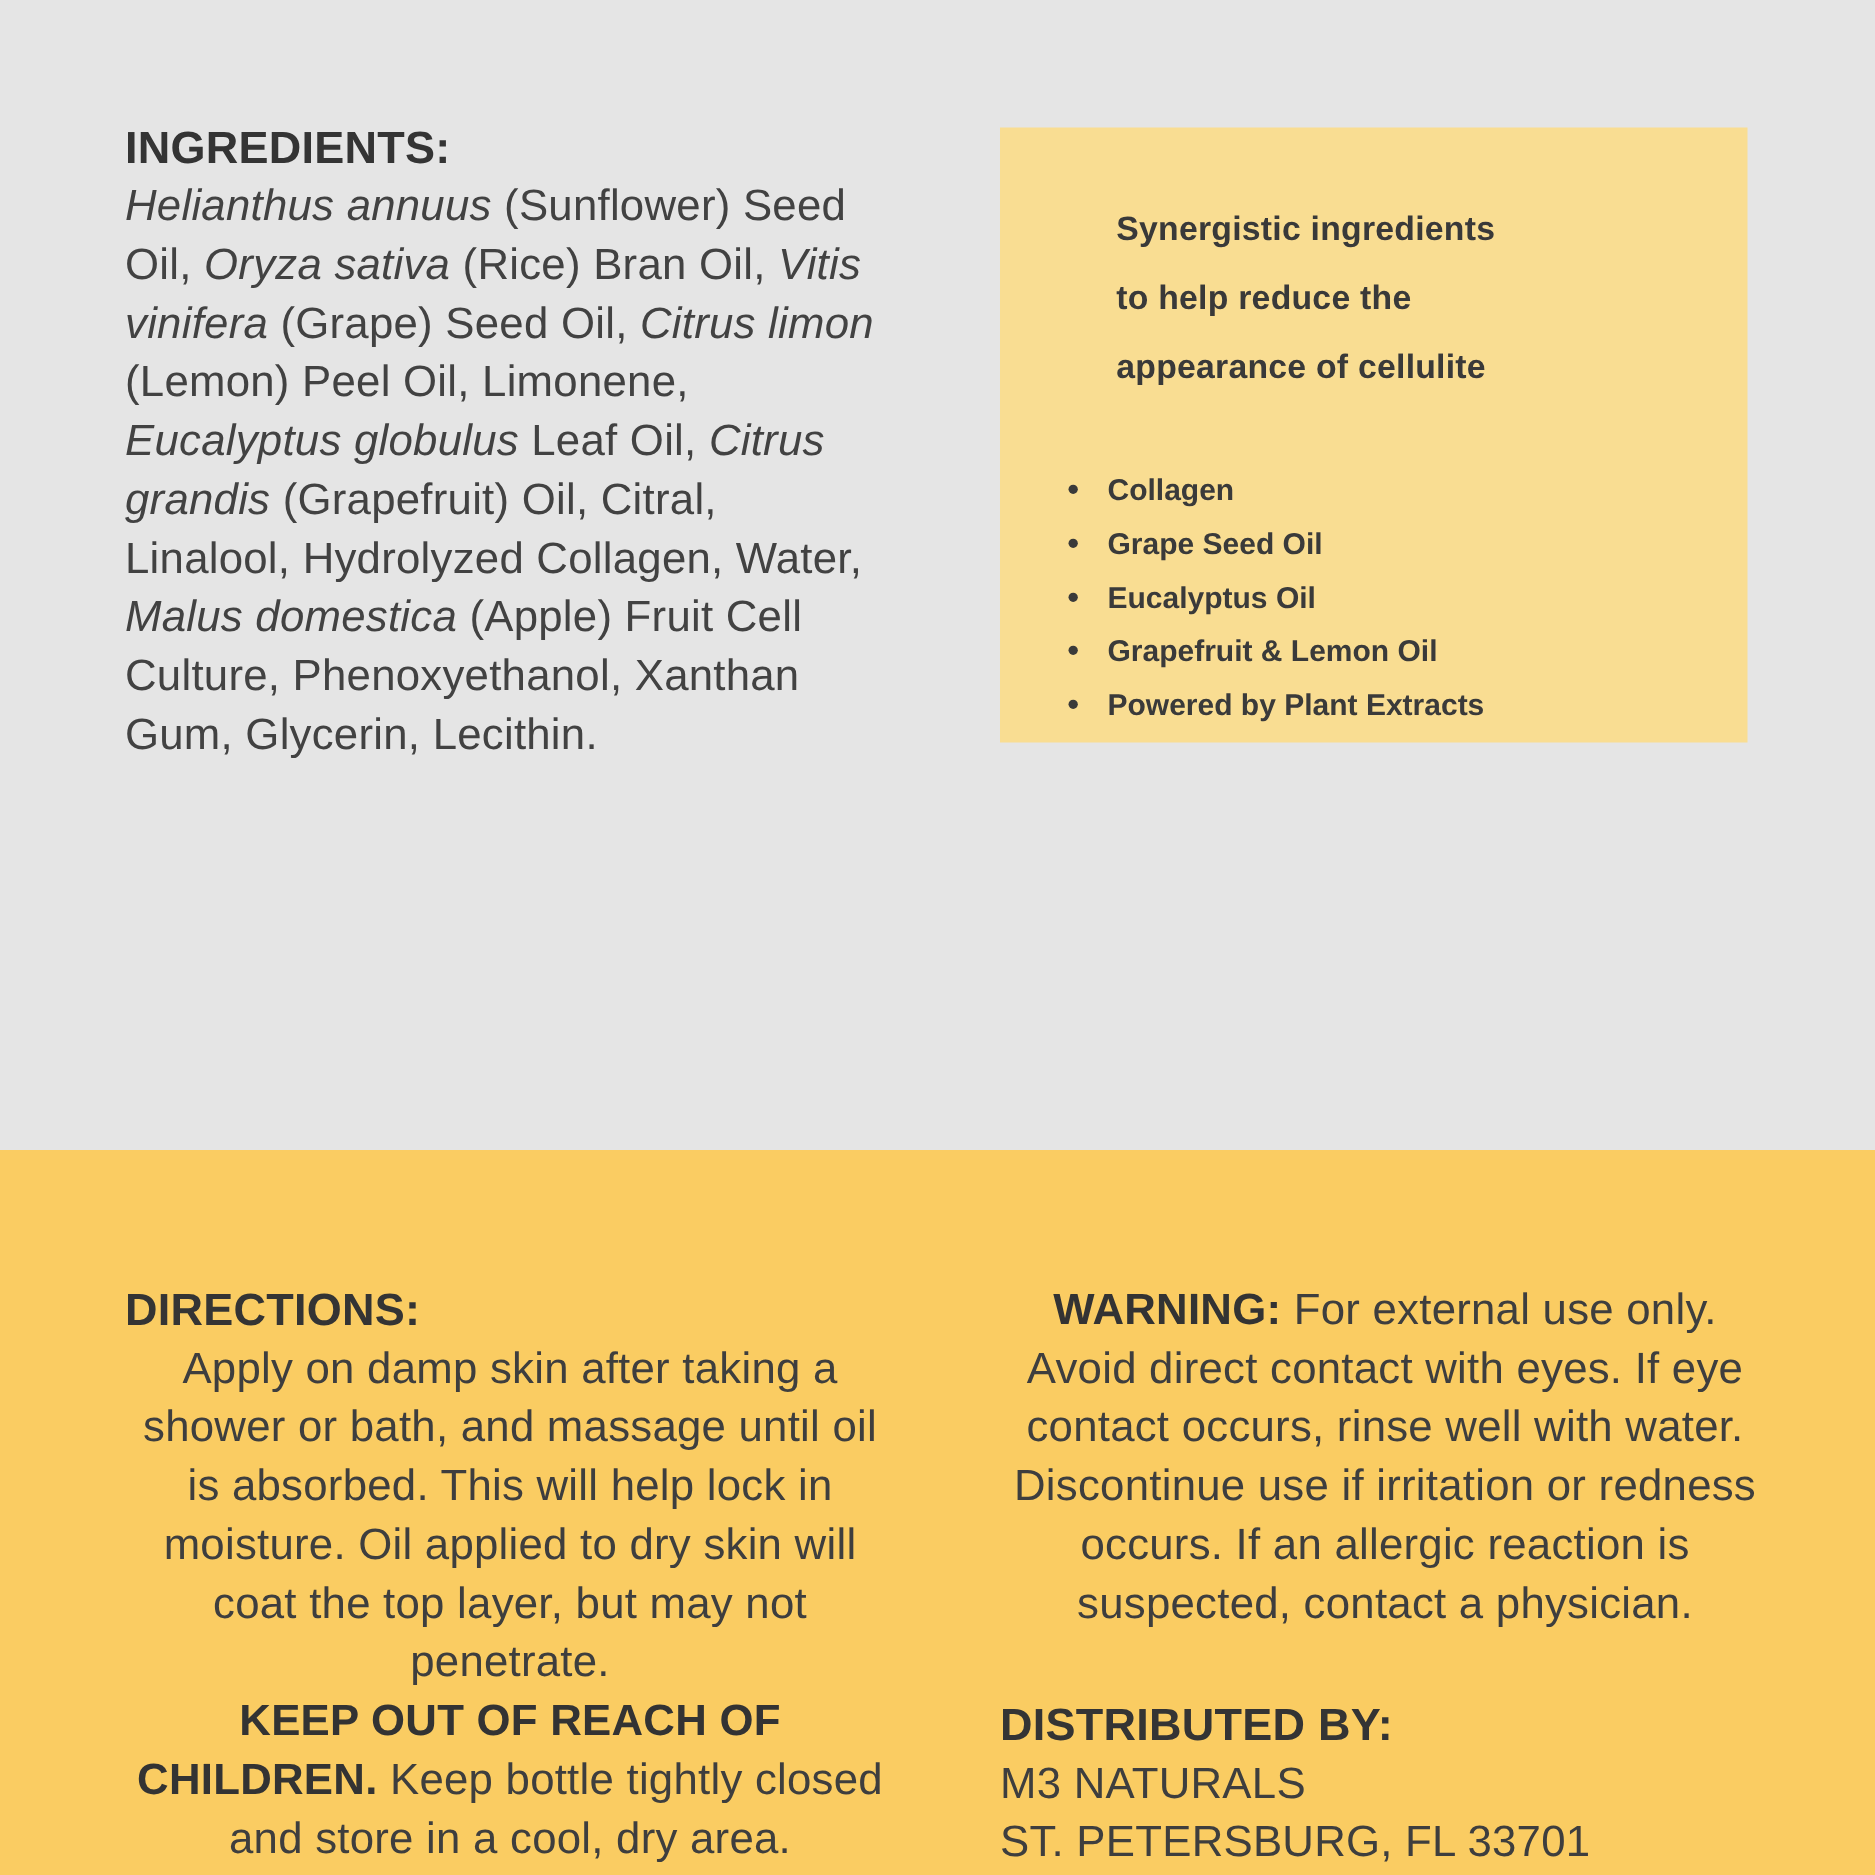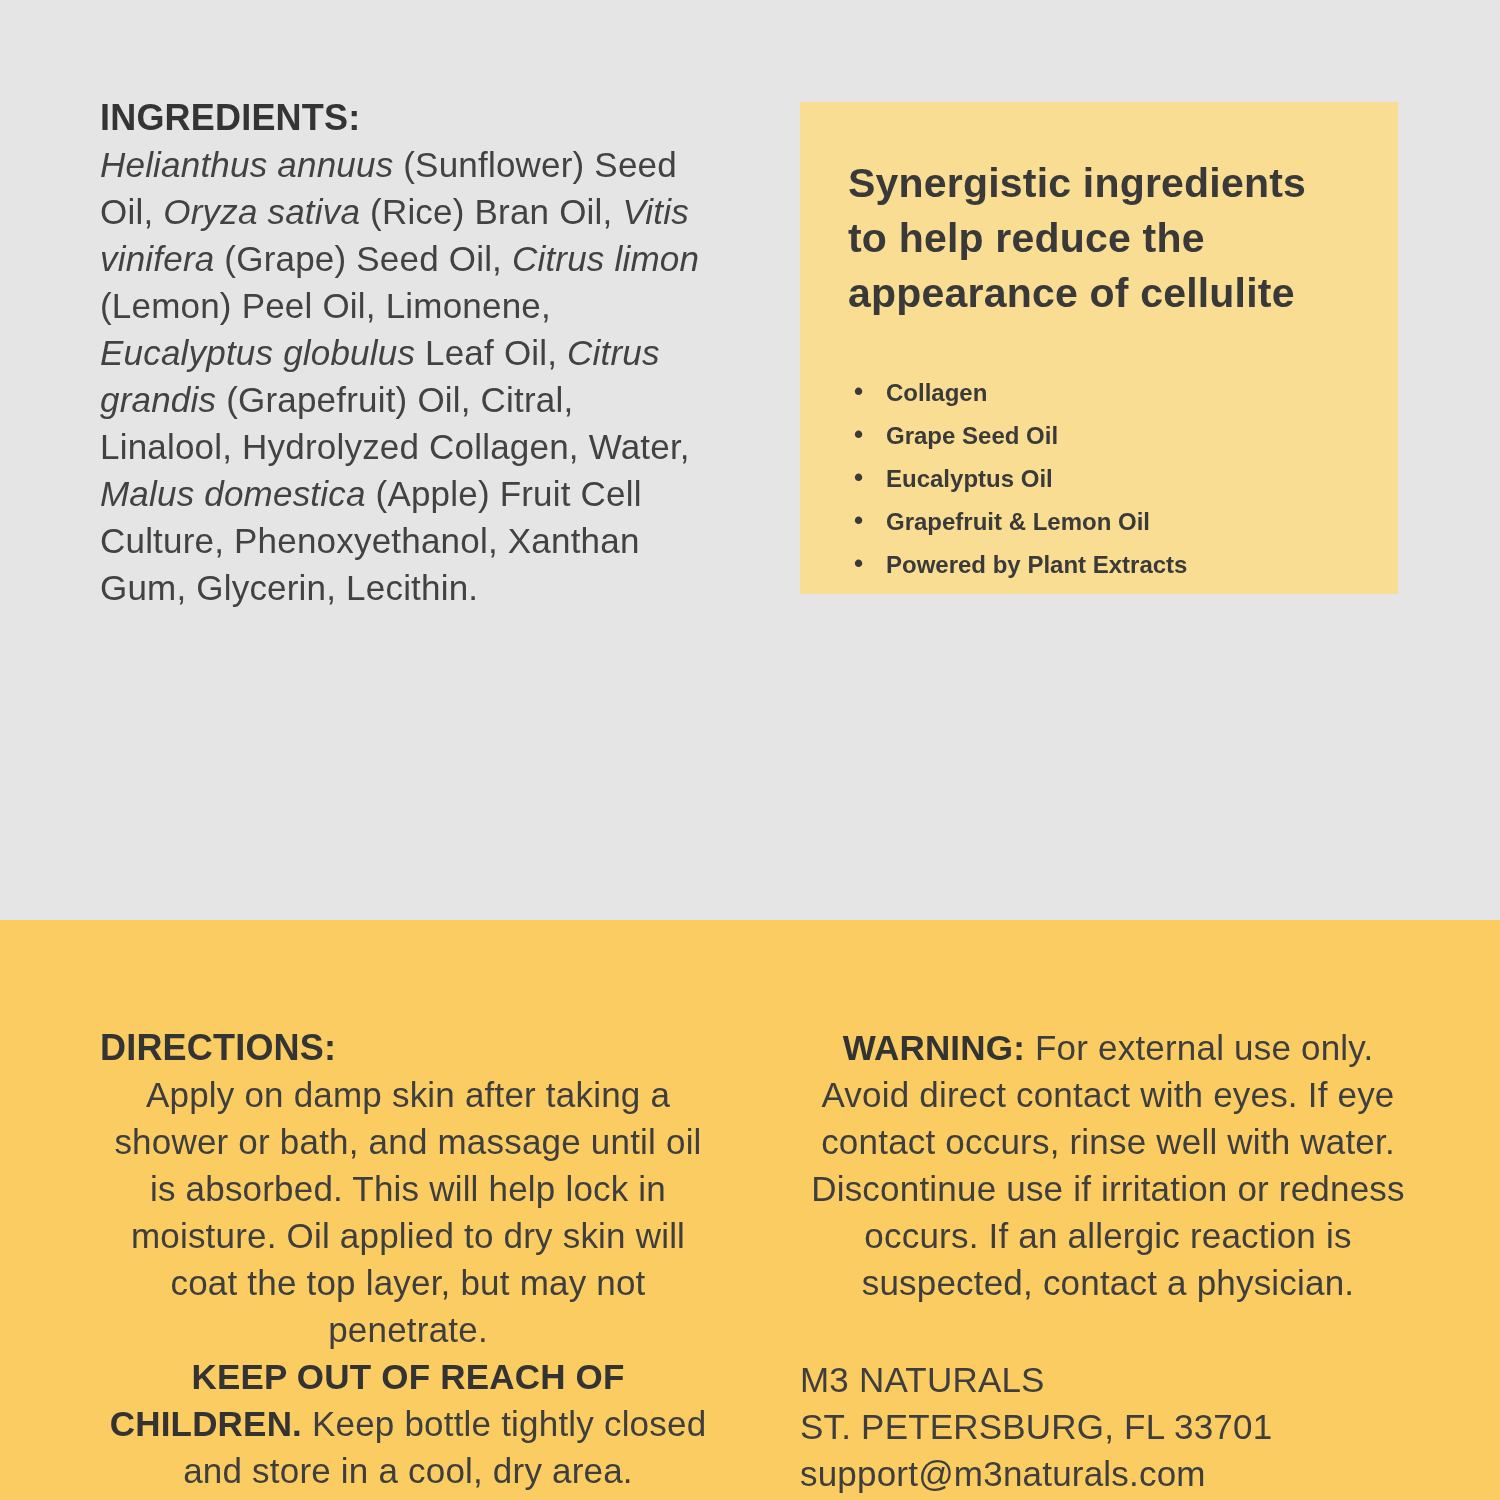--- a/index.html
+++ b/index.html
@@ -28,22 +28,22 @@
   .ingredients-text { margin: 0; }
   .ingredients-text i { font-style: italic; text-align: center; }
 
   .benefits-box {
     position: absolute; left: 800px; top: 102px;
     width: 598px; height: 492px; box-sizing: border-box;
     background: #F9DD92;
     padding: 54px 46px 0 48px;
   }
   .benefits-heading {
-    font-size: 41px; line-height: 55px; font-weight: 600;
-    color: #393939; letter-spacing: 0.2px;
+    font-size: 27px; line-height: 55px; font-weight: 600;
+    color: #393939; letter-spacing: 0.2px; margin-left: 45px;
   }
   .benefits-list {
     list-style: none; margin: 50px 0 0 0; padding: 0;
     font-size: 24px; line-height: 43px; font-weight: 700; color: #3a3a3a;
   }
   .benefits-list li { position: relative; padding-left: 38px; }
   .benefits-list li::before {
     content: "\2022";
     position: absolute; left: 6px; top: -1px;
     font-size: 26px; line-height: 43px; font-weight: 700; color: #3a3a3a;
@@ -98,20 +98,21 @@
       <h2 class="sec-heading">DIRECTIONS:</h2>
       <p>Apply on damp skin after taking a shower or bath, and massage until oil is absorbed. This will help lock in moisture. Oil applied to dry skin will coat the top layer, but may not penetrate.</p>
 
       <p class="sub-block"><b>KEEP OUT OF REACH OF CHILDREN.</b><span> Keep bottle tightly closed and store in a cool, dry area.</span></p>
     </div>
 
     <div class="col col-right">
       <p><b>WARNING:</b><span> For external use only. Avoid direct contact with eyes. If eye contact occurs, rinse well with water. Discontinue use if irritation or redness occurs. If an allergic reaction is suspected, contact a physician.</span></p>
 
       <div class="sub-block">
+        <h2 class="sec-heading">DISTRIBUTED BY:</h2>
         <div class="address-lines">
             <div>M3 NATURALS</div>
             <div>ST. PETERSBURG, FL 33701</div>
             <div>support@m3naturals.com</div>
           </div>
       </div>
     </div>
 
   </section>
 

